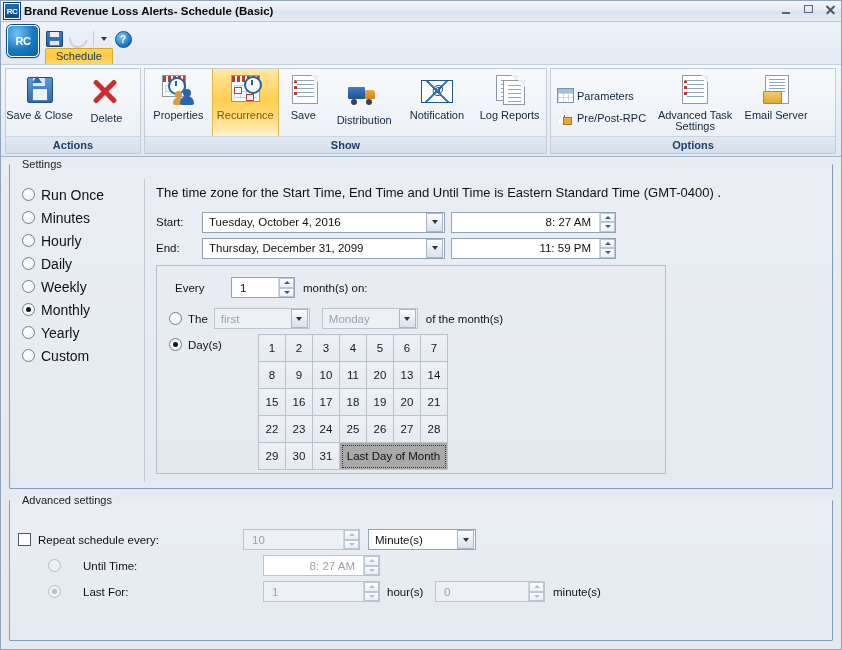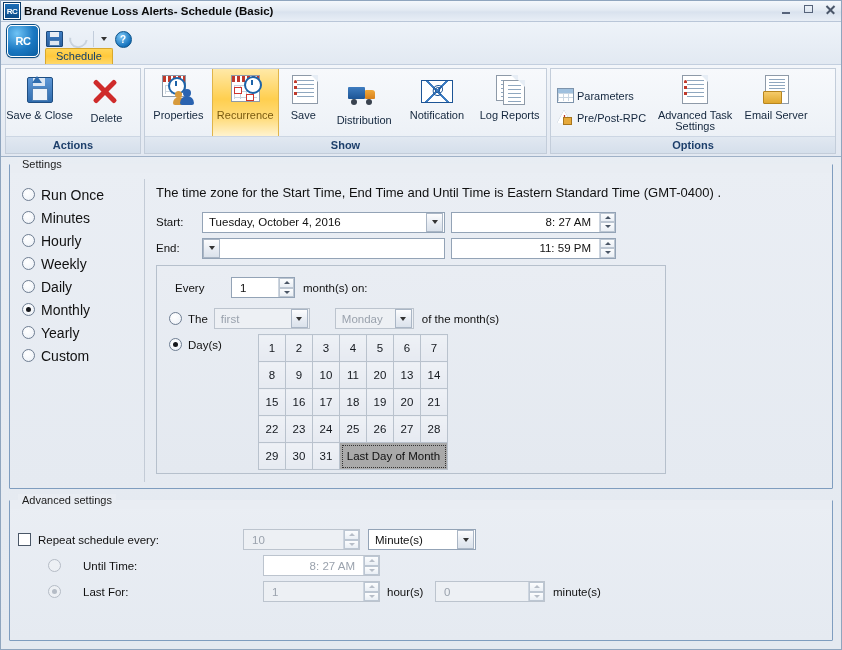--- a/index.html
+++ b/index.html
@@ -518,25 +518,25 @@
           <div class="rrow">
             <span class="radio"></span>
             <span>Minutes</span>
           </div>
           <div class="rrow">
             <span class="radio"></span>
             <span>Hourly</span>
           </div>
           <div class="rrow">
             <span class="radio"></span>
-            <span>Weekly</span>
+            <span>Daily</span>
           </div>
           <div class="rrow">
             <span class="radio"></span>
-            <span>Daily</span>
+            <span>Weekly</span>
           </div>
           <div class="rrow">
             <span class="radio on"></span>
             <span>Monthly</span>
           </div>
           <div class="rrow">
             <span class="radio"></span>
             <span>Yearly</span>
           </div>
           <div class="rrow">
@@ -566,20 +566,21 @@
                 <div>
                   <span class="dn"></span>
                 </div>
               </span>
           </span>
         </div>
 
         <div class="frow" style="left:146px; top:64px;">
           <span class="flabel">End:</span>
           <span class="combo" style="width:243px">
+            <span class="txt">Thursday, December 31, 2099</span>
             <span class="btn">
                 <span class="caret-dn"></span>
               </span>
           </span>
           <span class="spin" style="width:165px; margin-left:6px;">
             <span class="val right">11:  59 PM</span>
             <span class="arrows">
                 <div>
                   <span class="up"></span>
                 </div>
@@ -610,21 +611,21 @@
 
           <div class="row-abs" style="left:12px; top:42px;">
             <span class="radio"></span>
             <span class="txt11" style="margin-right:6px">The</span>
             <span class="combo disabled" style="width:96px">
               <span class="txt">first</span>
               <span class="btn">
                   <span class="caret-dn"></span>
                 </span>
             </span>
-            <span class="combo disabled" style="width:79px; margin-left:25px">
+            <span class="combo disabled" style="width:96px; margin-left:12px">
               <span class="txt">Monday</span>
               <span class="btn">
                   <span class="caret-dn"></span>
                 </span>
             </span>
             <span class="txt11" style="margin-left:8px">of the month(s)</span>
           </div>
 
           <div class="row-abs" style="left:12px; top:72px;">
             <span class="radio on"></span>

